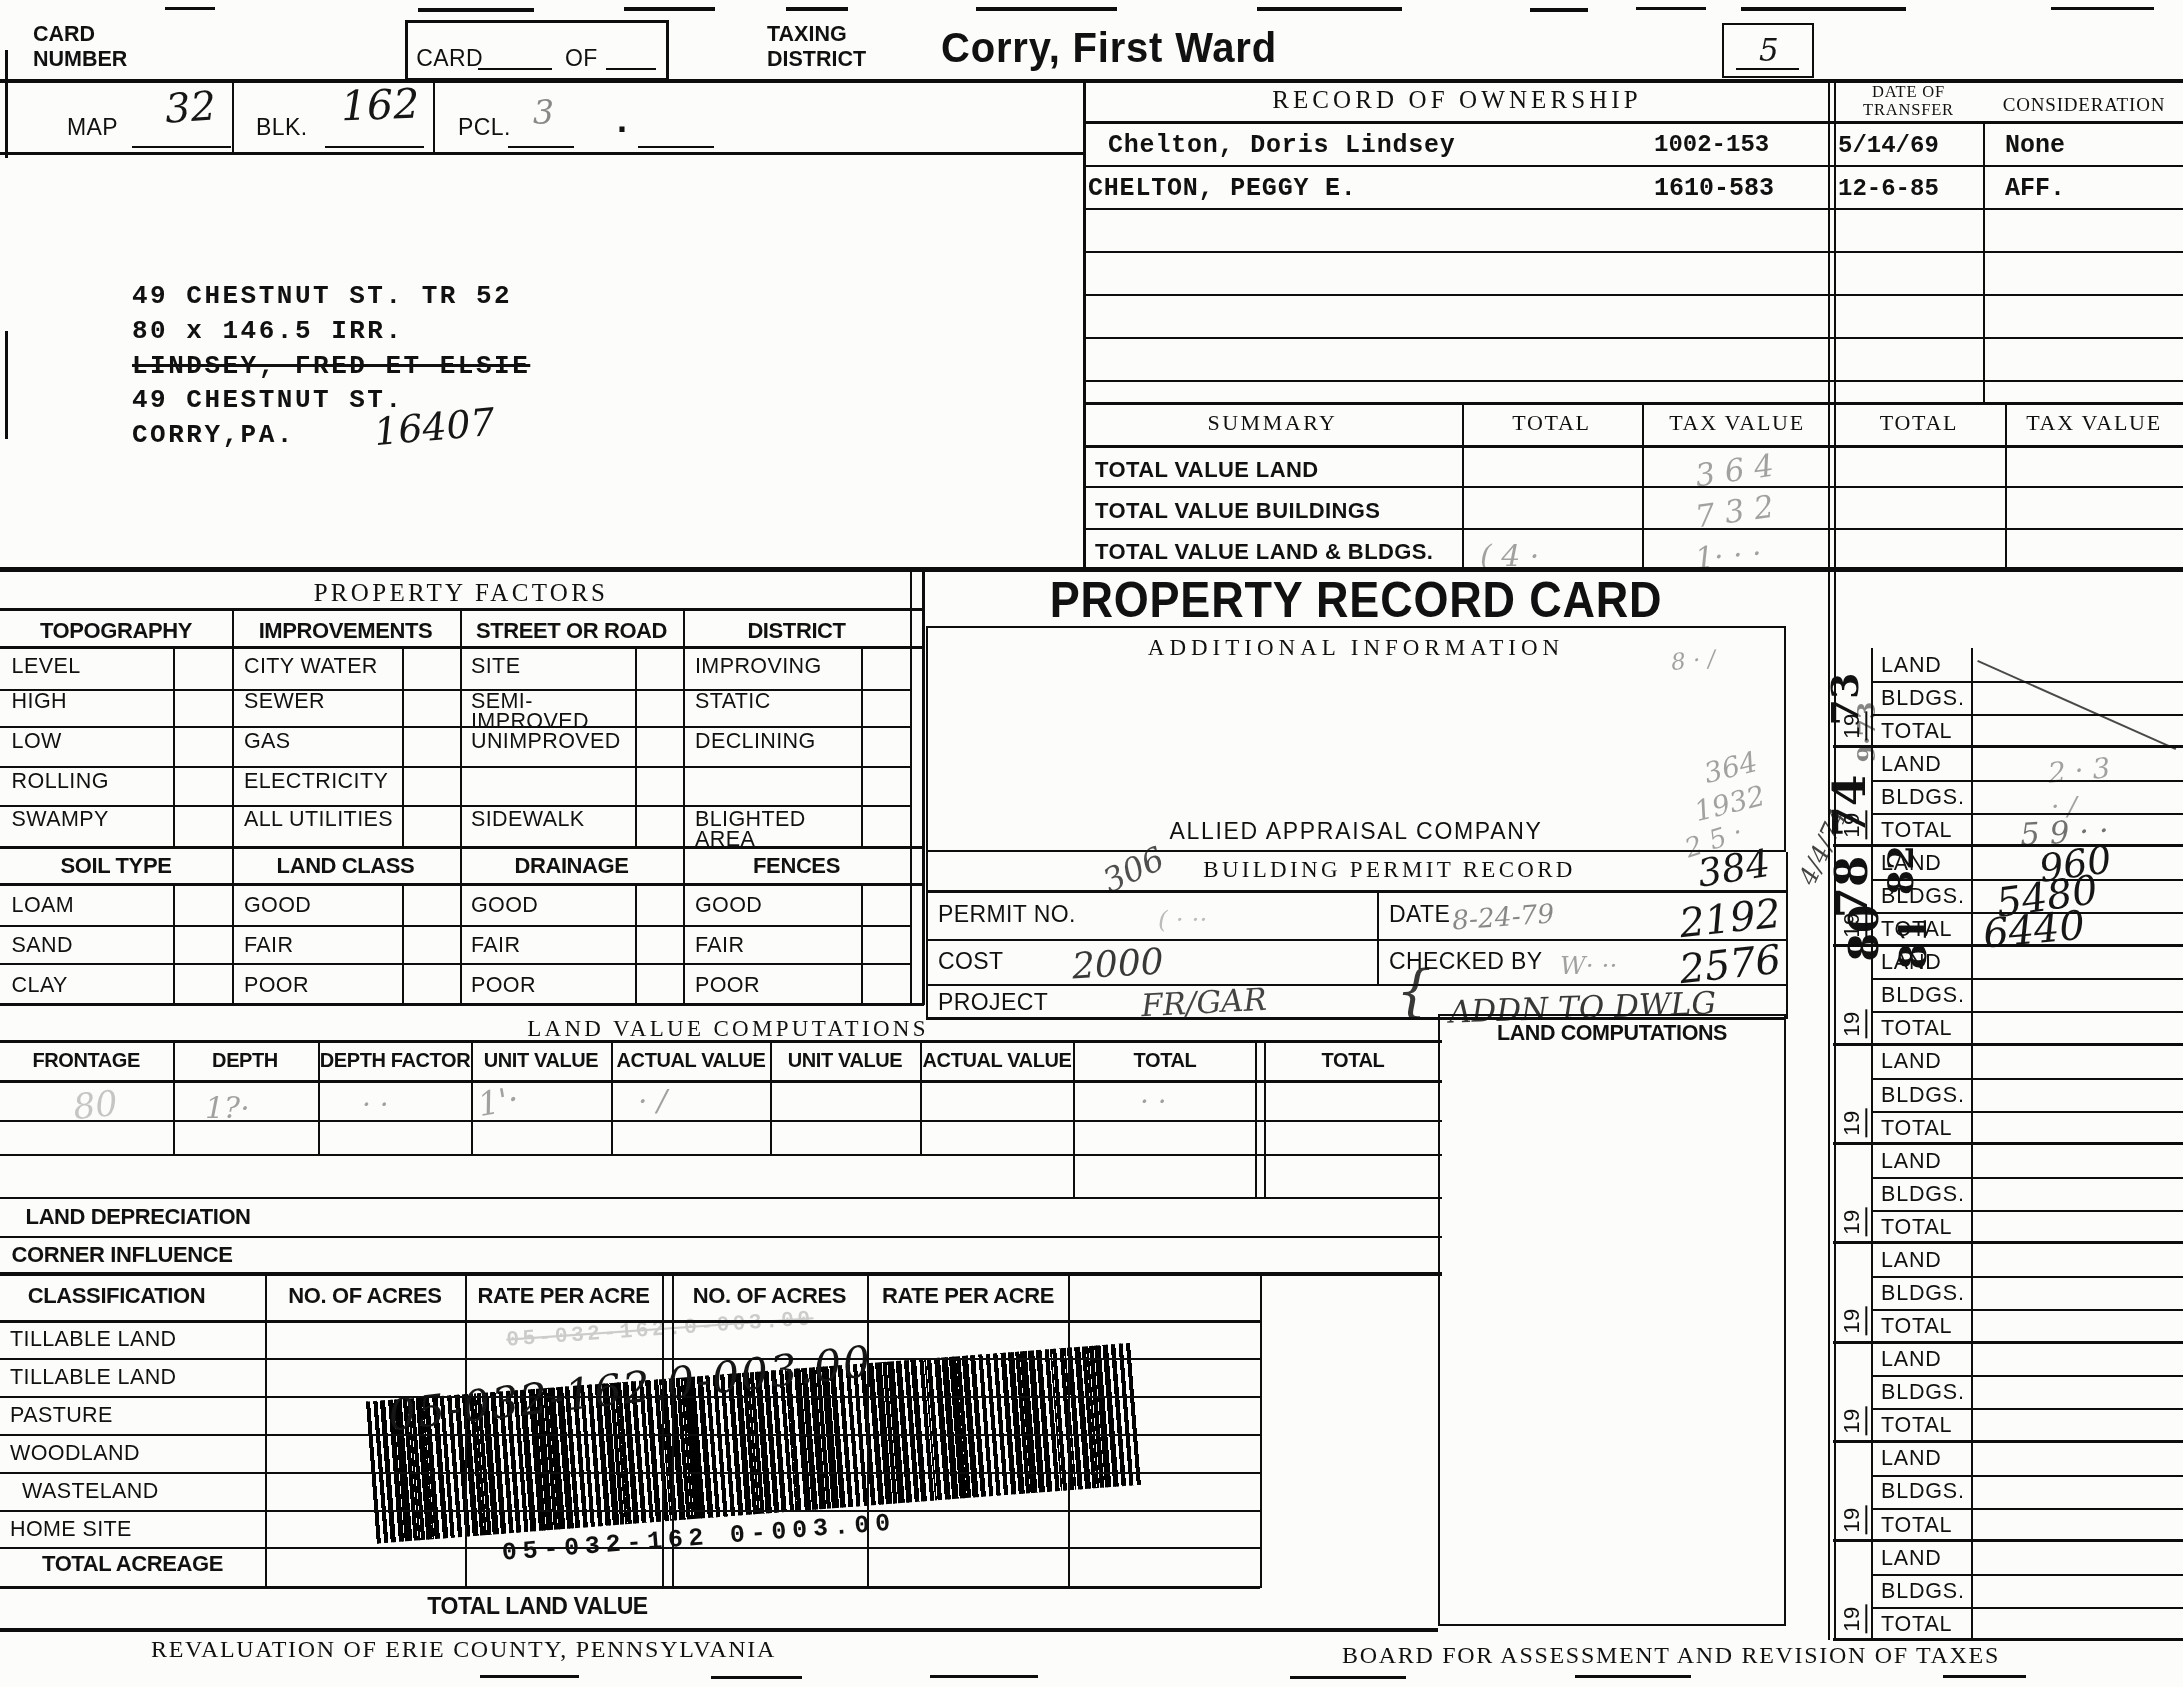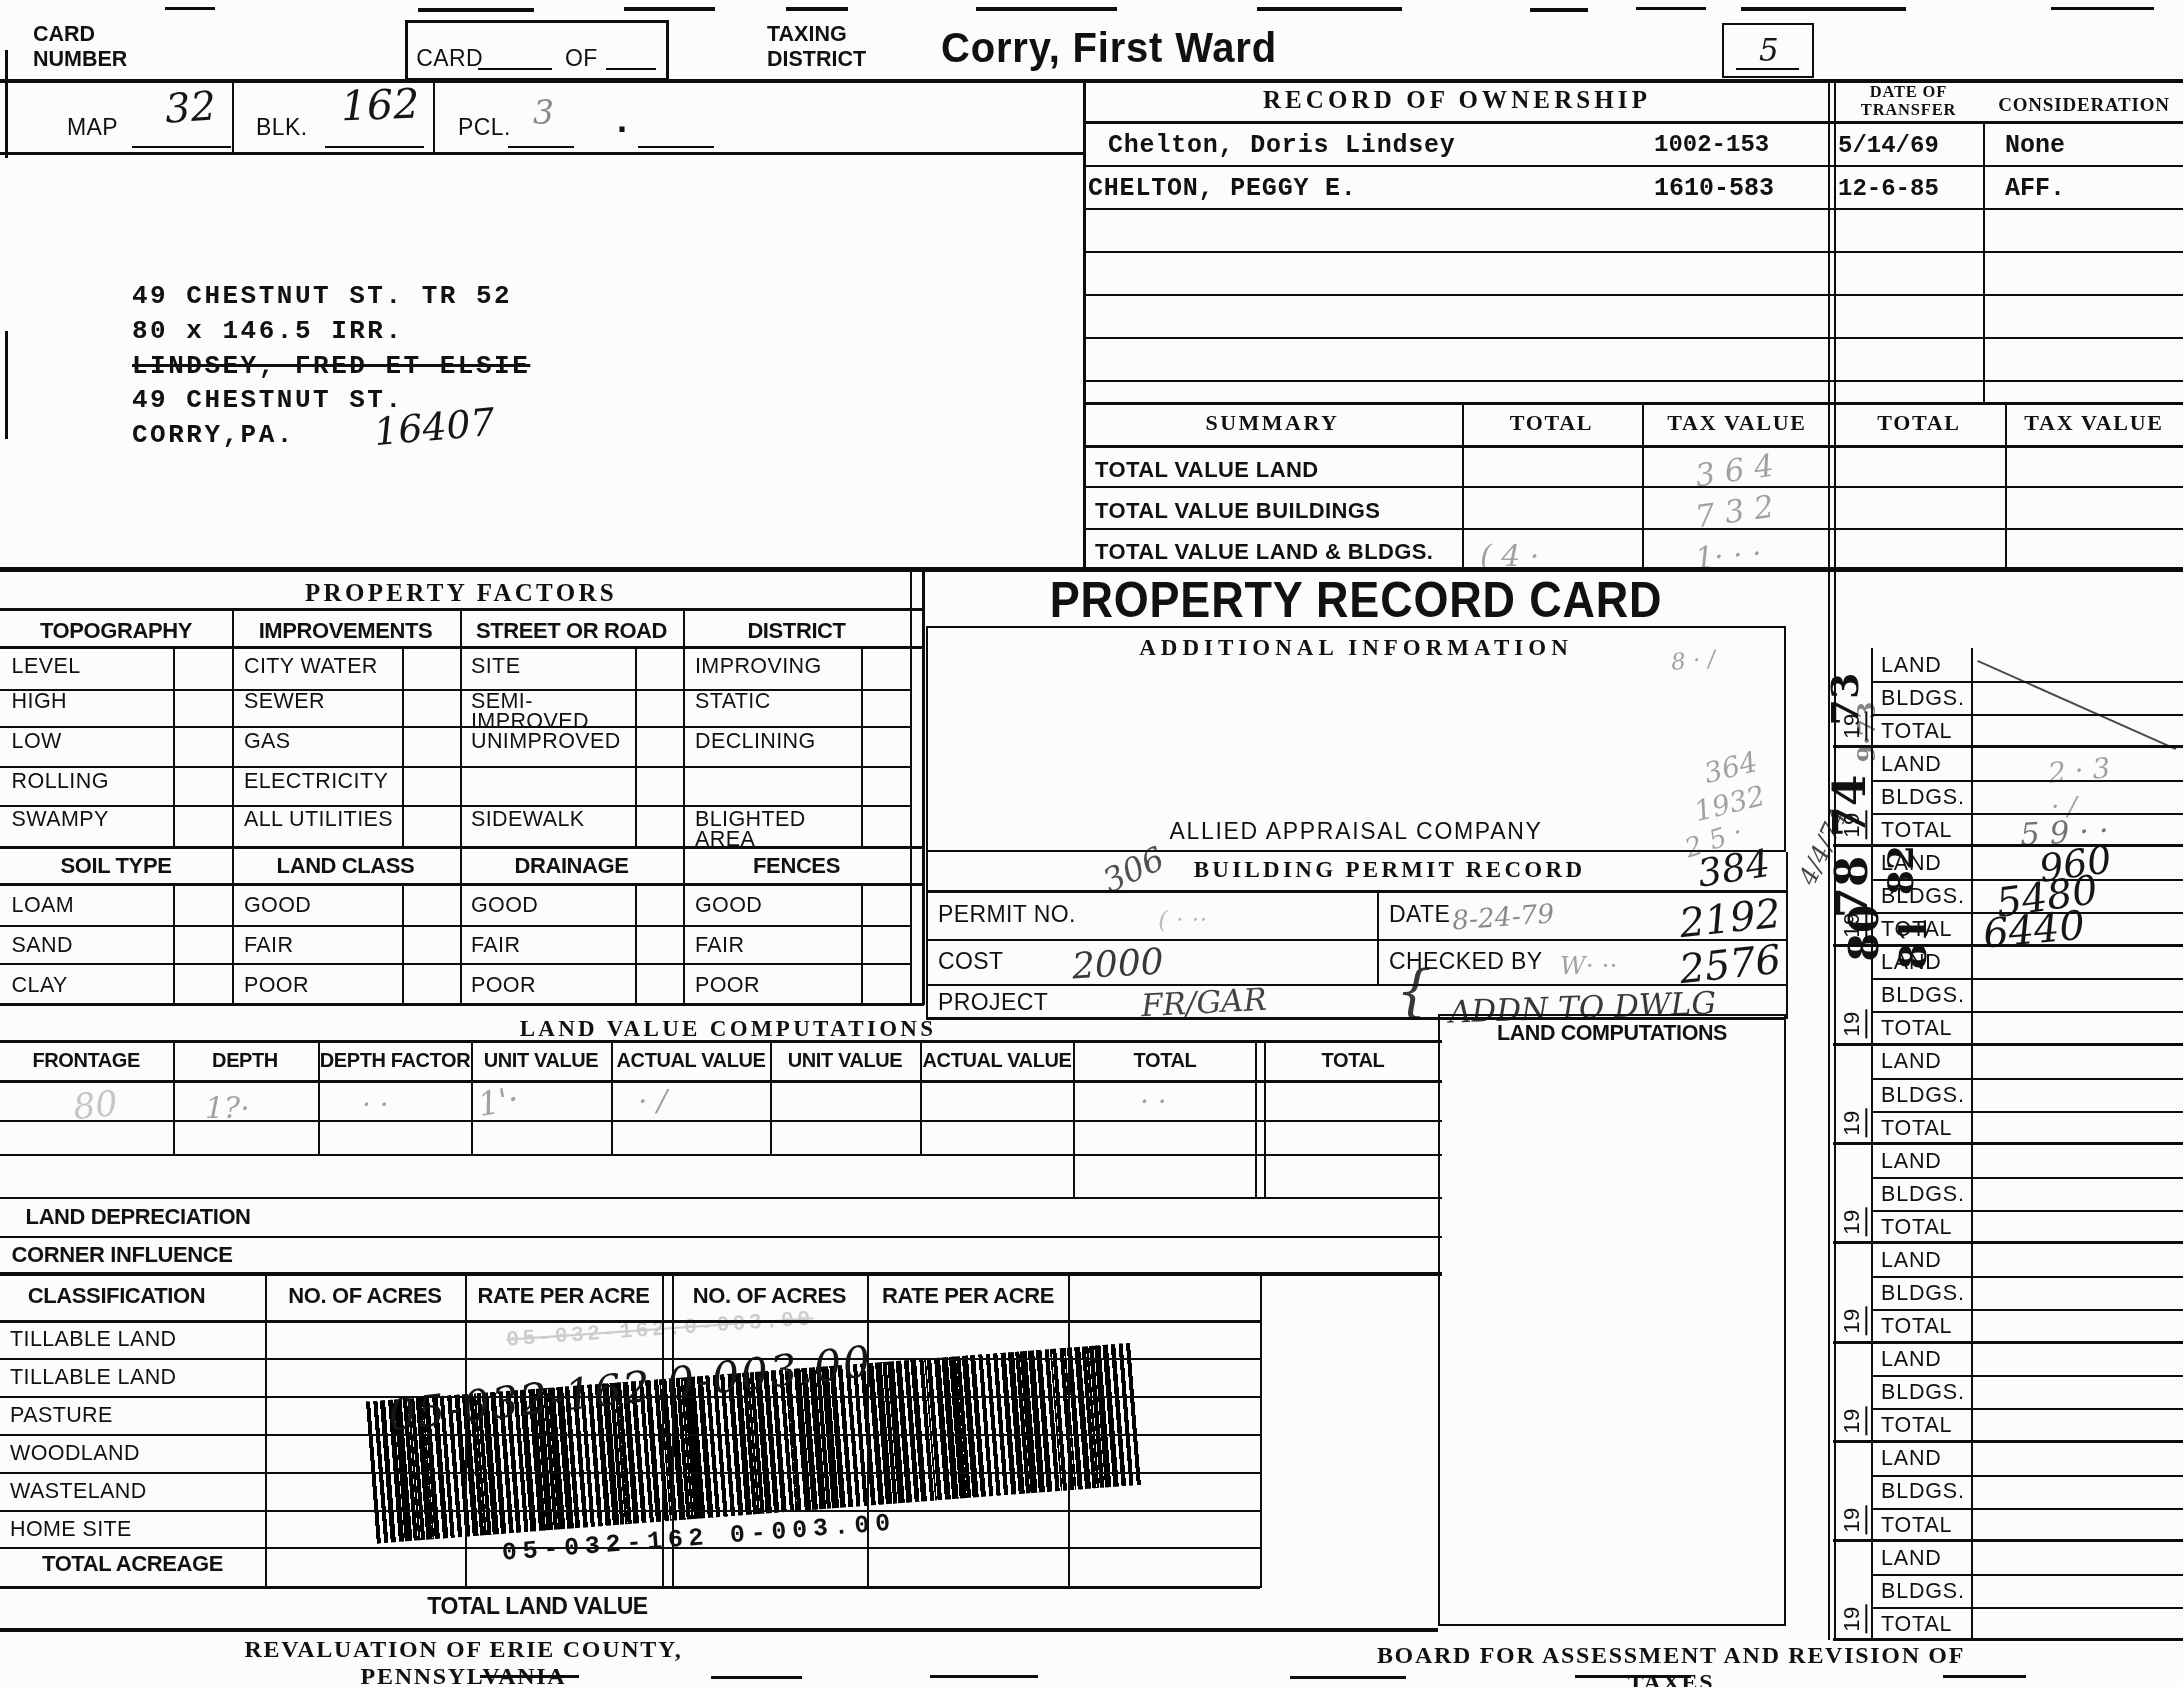--- a/index.html
+++ b/index.html
@@ -3,21 +3,21 @@
 <meta charset="utf-8">
 <style>
   html,body{margin:0;padding:0;background:#888;}
   #page{position:relative;width:2183px;height:1687px;background:#fcfcfa;overflow:hidden;
         font-family:"Liberation Sans",sans-serif;color:#111;}
   .abs{position:absolute;}
   .ln{position:absolute;background:#0d0d0d;}
   .lbl{font-family:"Liberation Sans",sans-serif;font-size:21.5px;letter-spacing:0.4px;}
   .lblb{font-family:"Liberation Sans",sans-serif;font-weight:700;font-size:21.5px;}
   .cond{font-family:"Liberation Sans",sans-serif;font-weight:700;font-size:22px;letter-spacing:-0.4px;}
-  .serif{font-family:"Liberation Serif",serif;font-weight:700;}
+  .serif{font-family:"Liberation Serif",serif;font-weight:400;}
   .mono{font-family:"Liberation Mono",monospace;font-weight:700;}
   .hand{font-family:"DejaVu Serif",serif;font-style:italic;color:#161616;}
   .pencil{font-family:"DejaVu Serif",serif;font-style:italic;color:rgba(25,25,25,.40);}
   .ctr{text-align:center;}
   .pre{white-space:pre-line;}
   .vstamp{position:absolute;transform:translate(-50%,-50%) rotate(-90deg);
           font-family:"DejaVu Serif",serif;font-weight:700;}
   .bars{background:
      repeating-linear-gradient(90deg,#000 0 4.1px,transparent 4.1px 7.4px),
      repeating-linear-gradient(90deg,#000 0 2.5px,transparent 2.5px 8.3px),
@@ -331,21 +331,21 @@
     <div class="cond" style="position: absolute; left: 454px; top: 1049px; width: 174px; text-align: center; font-size: 20px;">UNIT VALUE</div>
     <div class="cond" style="position: absolute; left: 604px; top: 1049px; width: 174px; text-align: center; font-size: 20px;">ACTUAL VALUE</div>
     <div class="cond" style="position: absolute; left: 758px; top: 1049px; width: 174px; text-align: center; font-size: 20px;">UNIT VALUE</div>
     <div class="cond" style="position: absolute; left: 910px; top: 1049px; width: 174px; text-align: center; font-size: 20px;">ACTUAL VALUE</div>
     <div class="cond" style="position: absolute; left: 1078px; top: 1049px; width: 174px; text-align: center; font-size: 20px;">TOTAL</div>
     <div class="cond" style="position: absolute; left: 1266px; top: 1049px; width: 174px; text-align: center; font-size: 20px;">TOTAL</div>
     <div class="lbl" style="position: absolute; left: 10px; top: 1327px; font-size: 21.5px;">TILLABLE LAND</div>
     <div class="lbl" style="position: absolute; left: 10px; top: 1365px; font-size: 21.5px;">TILLABLE LAND</div>
     <div class="lbl" style="position: absolute; left: 10px; top: 1403px; font-size: 21.5px;">PASTURE</div>
     <div class="lbl" style="position: absolute; left: 10px; top: 1441px; font-size: 21.5px;">WOODLAND</div>
-    <div class="lbl" style="position: absolute; left: 10px; top: 1479px; font-size: 21.5px;">WASTELAND</div>
+    <div class="lbl" style="position: absolute; left: 22px; top: 1479px; font-size: 21.5px;">WASTELAND</div>
     <div class="lbl" style="position: absolute; left: 10px; top: 1517px; font-size: 21.5px;">HOME SITE</div>
     <div style="position: absolute; left: 1833px; top: 745px; width: 351px; height: 3.3px; background: rgb(13, 13, 13);"></div>
     <div class="lbl" style="position: absolute; left: 1881px; top: 653px; font-size: 21.5px; letter-spacing: 0.8px;">LAND</div>
     <div style="position: absolute; left: 1871px; top: 681px; width: 312px; height: 1.7px; background: rgb(13, 13, 13);"></div>
     <div class="lbl" style="position: absolute; left: 1881px; top: 686px; font-size: 21.5px; letter-spacing: 0.8px;">BLDGS.</div>
     <div style="position: absolute; left: 1871px; top: 714px; width: 312px; height: 1.7px; background: rgb(13, 13, 13);"></div>
     <div class="lbl" style="position: absolute; left: 1881px; top: 719px; font-size: 21.5px; letter-spacing: 0.8px;">TOTAL</div>
     <div class="lbl" style="position: absolute; left: 1839px; top: 712px; font-size: 22px; border-bottom: 2.5px solid rgb(13, 13, 13); transform: rotate(-90deg); padding: 0px 1.7px;">19</div>
     <div style="position: absolute; left: 1833px; top: 844px; width: 351px; height: 3.3px; background: rgb(13, 13, 13);"></div>
     <div class="lbl" style="position: absolute; left: 1881px; top: 752px; font-size: 21.5px; letter-spacing: 0.8px;">LAND</div>

